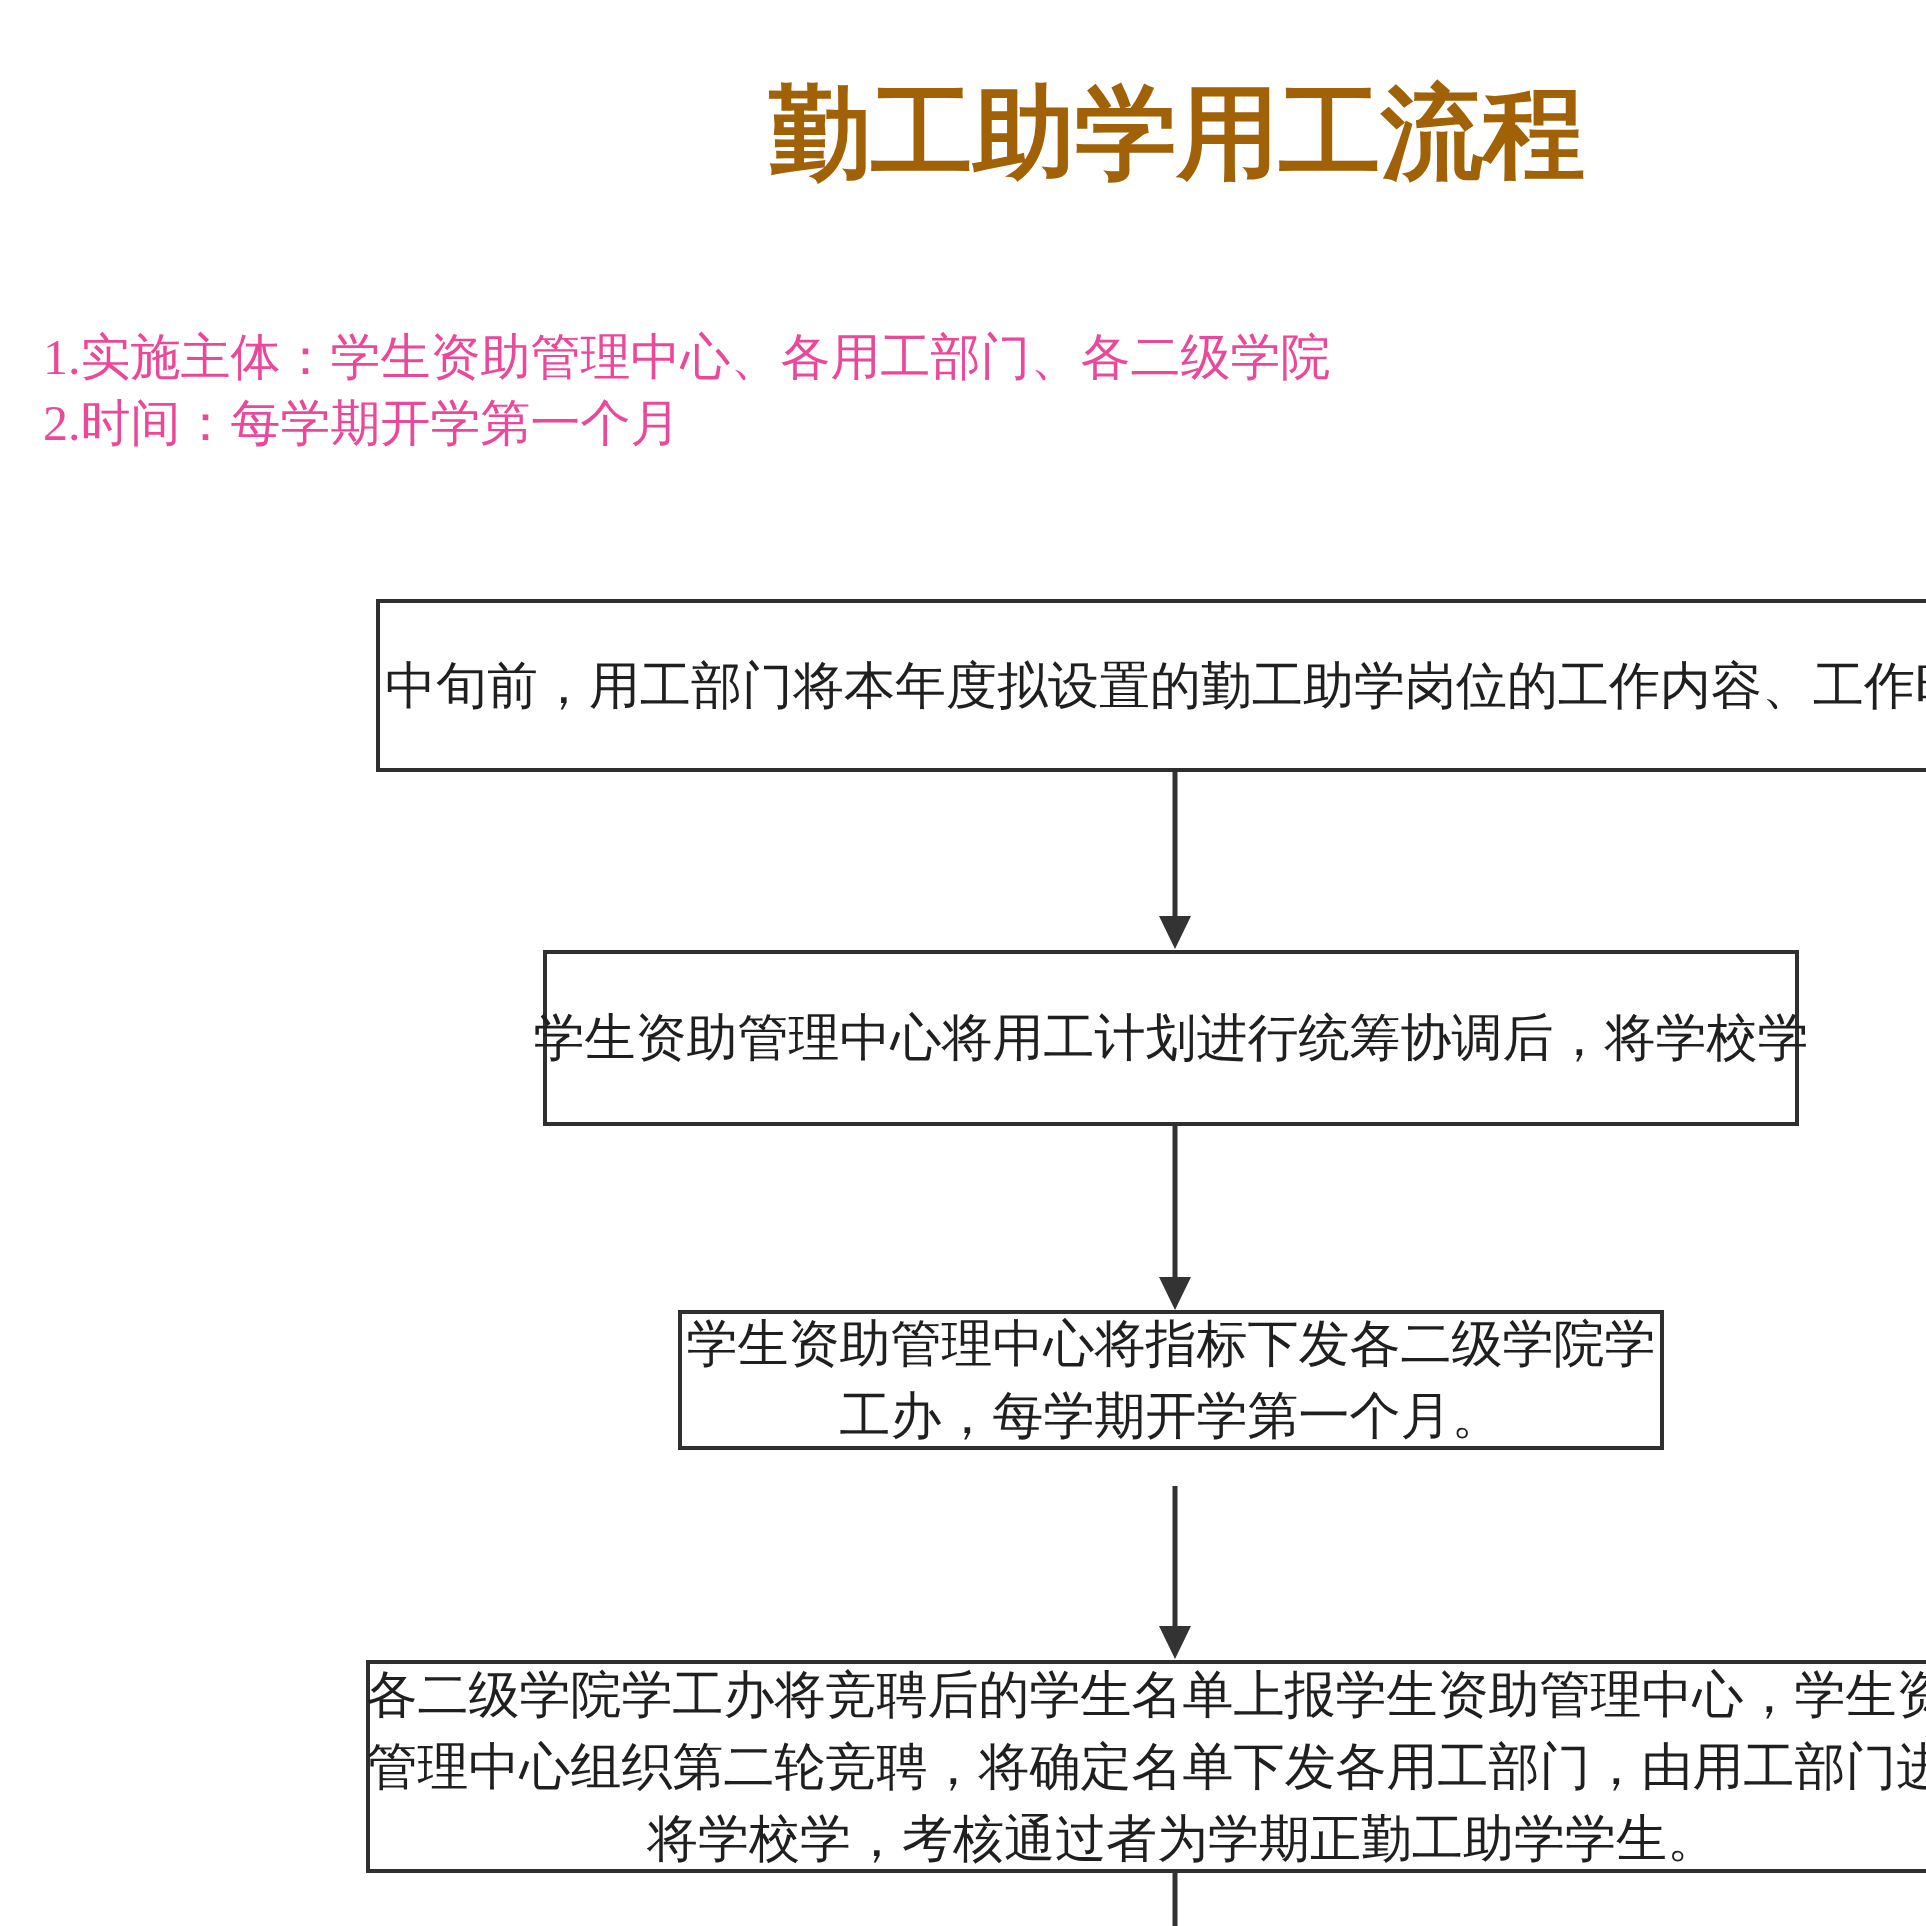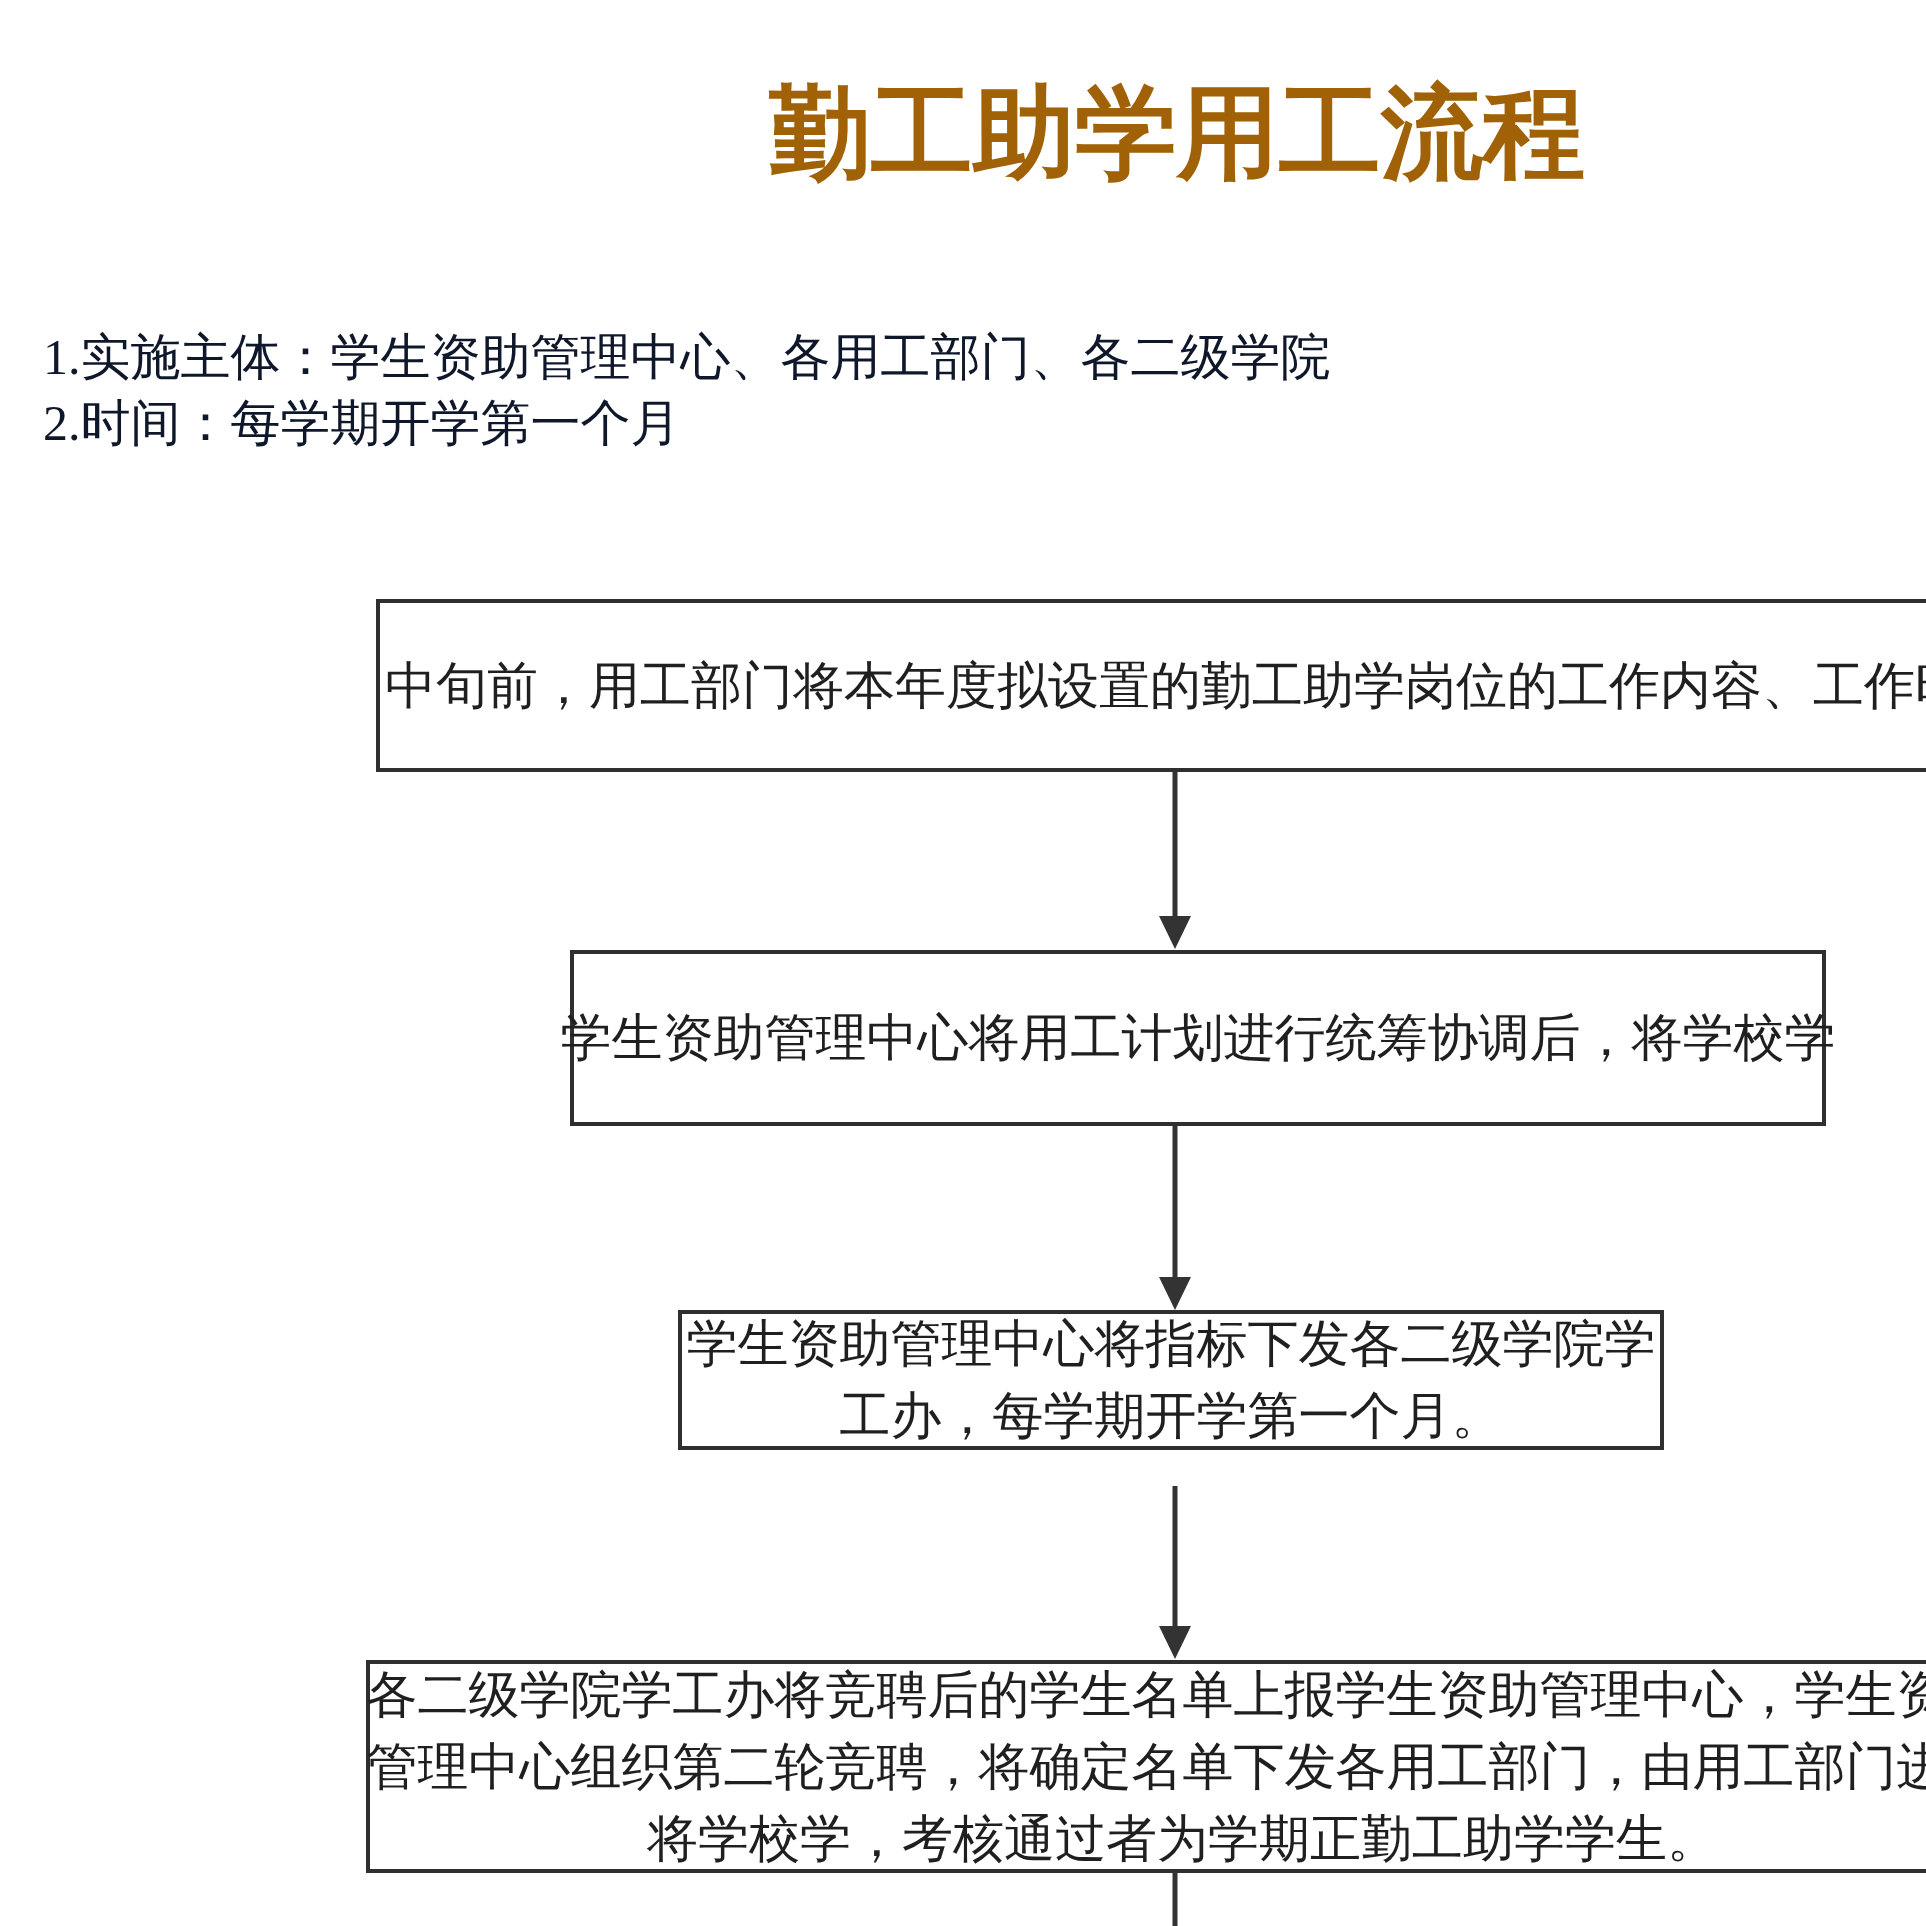--- a/index.html
+++ b/index.html
@@ -27,40 +27,40 @@
     line-height: 1.2;
     white-space: nowrap;
     color: #a16207;
   }
   .notes {
     position: absolute;
     left: 43px;
     top: 324px;
     font-size: 50px;
     line-height: 66px;
-    color: #0f172a;
+    color: #ec4899;
   }
   .note { white-space: nowrap; }
   .flow-box {
     position: absolute;
     box-sizing: border-box;
     border: 4.6px solid #2f2f2f;
     background: #ffffff;
     display: flex;
     flex-direction: column;
     justify-content: center;
     align-items: center;
     text-align: center;
     font-size: 51px;
     line-height: 72px;
     color: #1f1f1f;
   }
   .flow-line { white-space: nowrap; }
   .box1 { left: 376px;  top: 599px; width: 1599px; height: 173px; }
-  .box2 { left: 543px; top: 950px; width: 1256px; height: 176px; margin-left: 27px; }
+  .box2 { left: 543px; top: 950px; width: 1256px; height: 176px; }
   .box3 { left: 678px; top: 1310px; width: 986px; height: 140px; }
   .box4 { left: 366px;  top: 1660px; width: 1633px; height: 213px; }
   .arrow {
     position: absolute;
     width: 34px;
   }
   .arrow-stem {
     position: absolute;
     left: 50%;
     transform: translateX(-50%);

